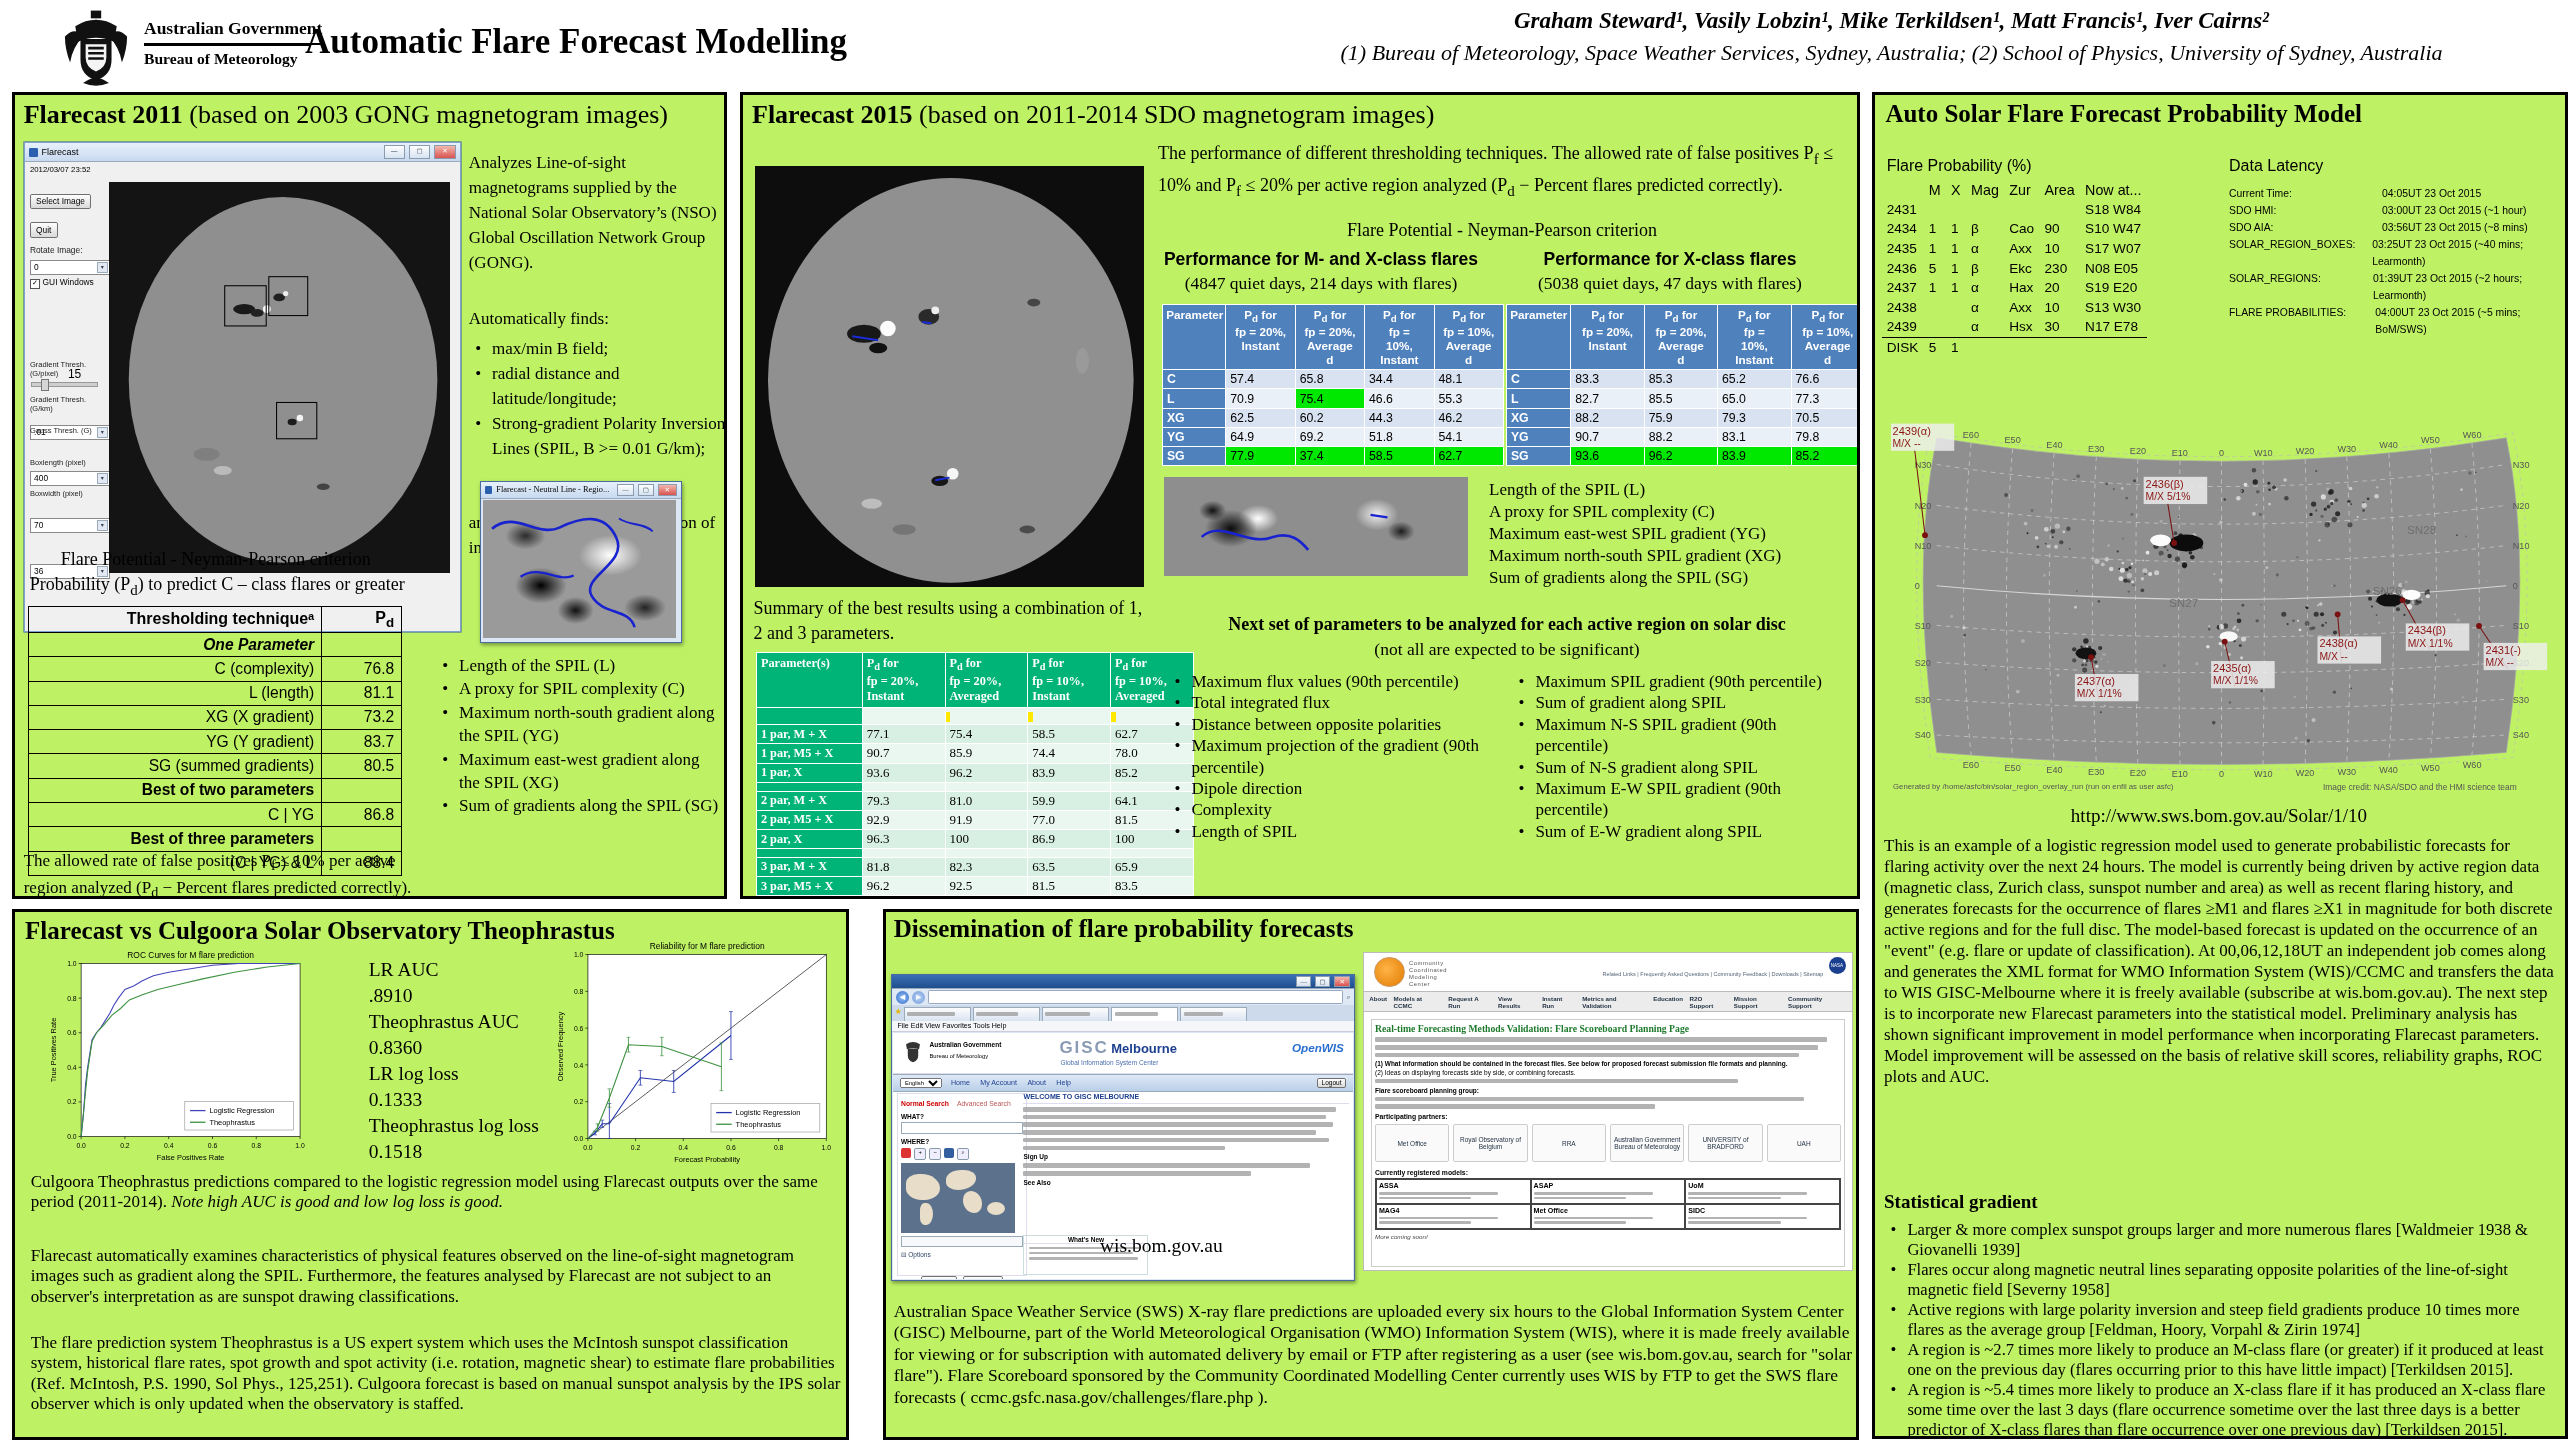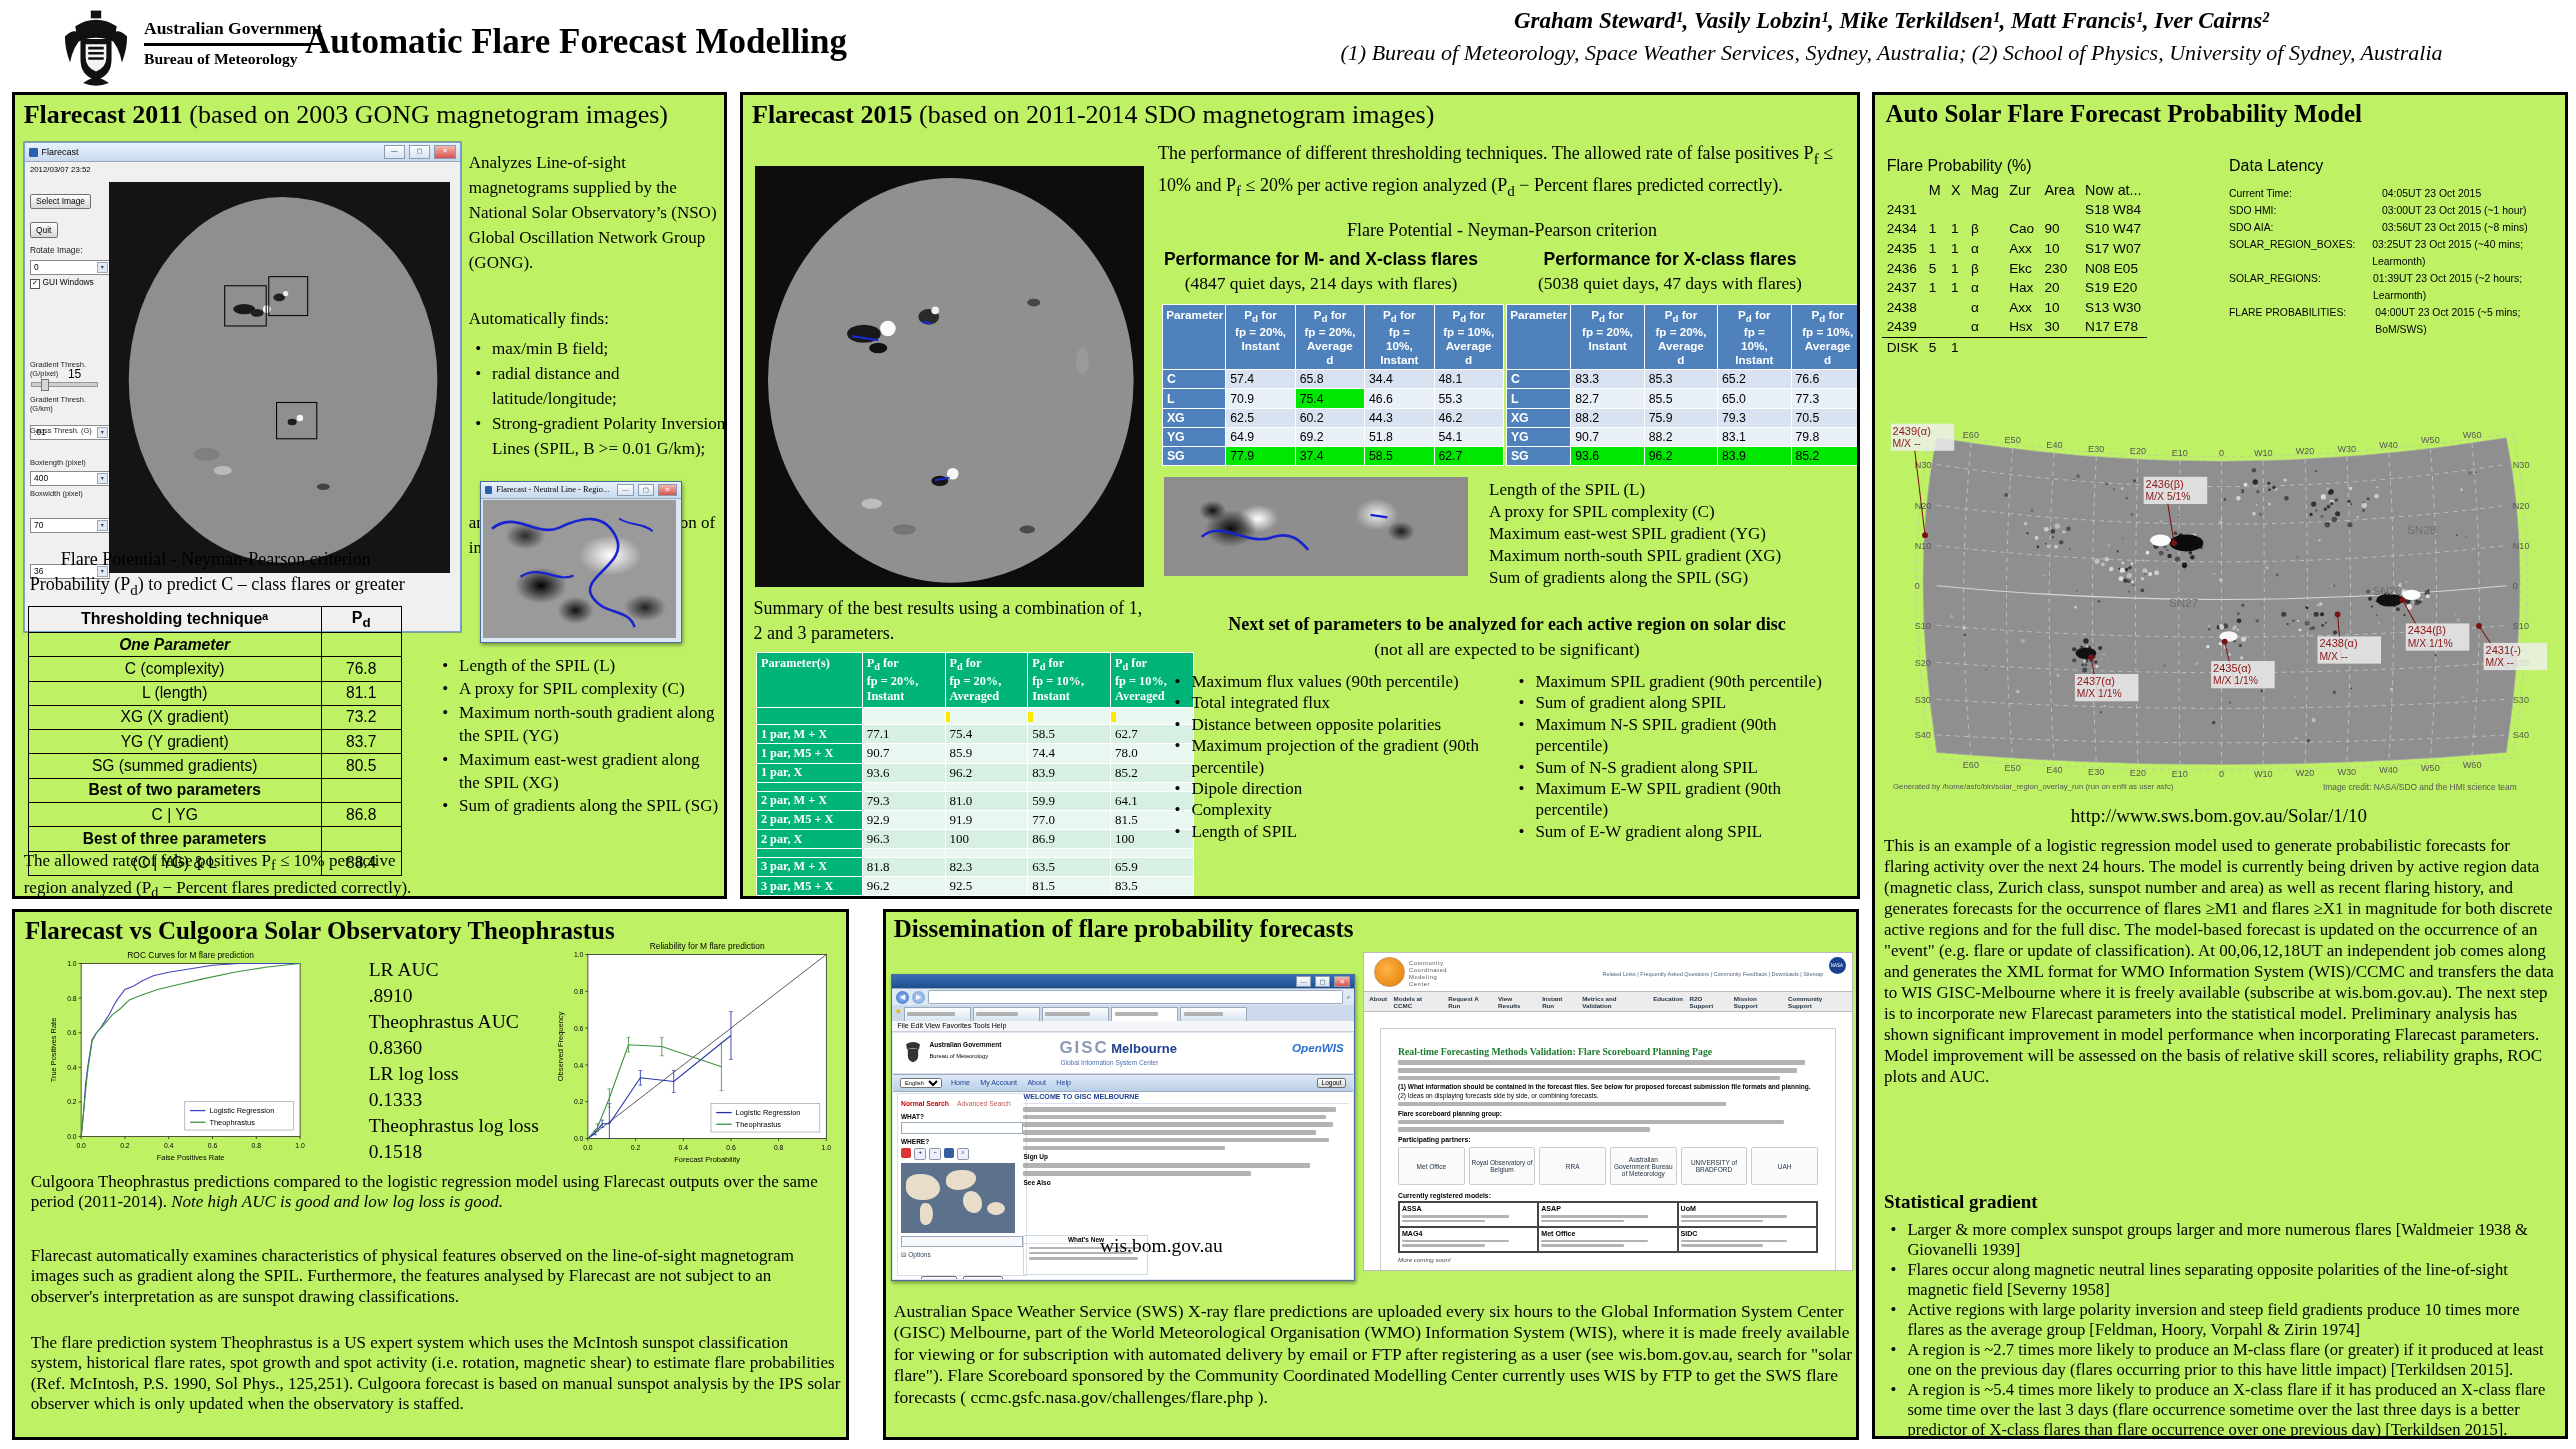--- a/index.html
+++ b/index.html
@@ -21,21 +21,21 @@
   .wbtn{width:19.5px;height:11.7px;border:0.6px solid #8a9bb0;background:linear-gradient(#fdfdfd,#d7e3f2);font-size:6.5px;line-height:10.4px;text-align:center;color:#345}
   .wbtn.close{background:linear-gradient(#f2b7ae,#d9534f);color:#fff}
   .appicon{width:9px;height:9px;background:#2a5fb0;display:inline-block;border-radius:1.3px}
   .btn{display:inline-block;border:0.6px solid #707070;background:linear-gradient(#fefefe,#d9d9d9);font-size:8.4px;padding:1.9px 5.2px;border-radius:1.9px}
   .dd{position:relative;border:0.6px solid #8a8a8a;background:#fff;font-size:8.4px;padding:1.3px 13px 1.3px 3.2px;width:62px;height:10.4px}
   .dd .arr{position:absolute;right:1.3px;top:1.3px;width:9px;height:9px;background:#e3e9f3;border:0.6px solid #9ab;font-size:5.2px;line-height:8.4px;text-align:center;color:#345}
   .flabel{font-size:8.4px;color:#222;margin-top:6.5px}
   .sunview{background:#101010;position:relative;overflow:hidden}
   
   table.t11{border-collapse:collapse;font-family:"Liberation Sans",sans-serif;font-size:15.6px;width:100%}
-  table.t11 th,table.t11 td{border:1.3px solid #000;padding:1.9px 6.5px;text-align:center;height:19.5px}
+  table.t11 th,table.t11 td{border:1.3px solid #000;padding:1.9px 6.5px;text-align:right;height:19.5px}
   table.t11 th{font-size:16px}
   table.t11 tr.sec-italic td{font-weight:bold;font-style:italic}
   table.t11 tr.sec-bold td{font-weight:bold}
   
   table.blue{border-collapse:collapse;font-family:"Liberation Sans",sans-serif;table-layout:fixed}
   table.blue th{background:#4f81bd;color:#fff;font-size:11.7px;font-weight:bold;text-align:center;vertical-align:top;padding:2.6px 3.2px;border:1.3px solid #fff;line-height:1.2}
   table.blue td{font-size:12.3px;padding:1.3px 3.9px;border:1.3px solid #fff;height:15.6px}
   table.blue td.param{background:#4f81bd;color:#fff;font-weight:bold}
   table.blue tr:nth-child(odd) td:not(.param){background:#d9e2f0}
   table.blue tr:nth-child(even) td:not(.param){background:#eaf0f8}
@@ -1335,21 +1335,21 @@
           <span>Models at CCMC</span>
           <span>Request A Run</span>
           <span>View Results</span>
           <span>Instant Run</span>
           <span>Metrics and Validation</span>
           <span>Education</span>
           <span>R2O Support</span>
           <span>Mission Support</span>
           <span>Community Support</span>
         </div>
-      <div style="margin:16px;border:0.6px solid #ccc;padding:17px;height:240px;overflow:hidden">
+      <div style="margin:7px;border:0.6px solid #ccc;padding:3px;height:240px;overflow:hidden">
         <div style="font:bold 9.7px 'Liberation Serif',serif;color:#1d7a2c">Real-time Forecasting Methods Validation: Flare Scoreboard Planning Page</div>
         <div class="bar-line" style="width:97%"></div>
           <div class="bar-line" style="width:95%"></div>
           <div class="bar-line" style="width:91%"></div>
         <div style="font-size:6.5px;font-weight:bold;margin-top:2.6px">(1) What information should be contained in the forecast files. See below for proposed forecast submission file formats and planning.</div>
         <div style="font-size:6.5px;margin-top:1.3px">(2) Ideas on displaying forecasts side by side, or combining forecasts.</div>
         <div class="bar-line" style="width:78%"></div>
         <div style="font-size:6.5px;font-weight:bold;margin-top:2.6px">Flare scoreboard planning group:</div>
         <div class="bar-line" style="width:92%"></div>
           <div class="bar-line" style="width:60%"></div>

